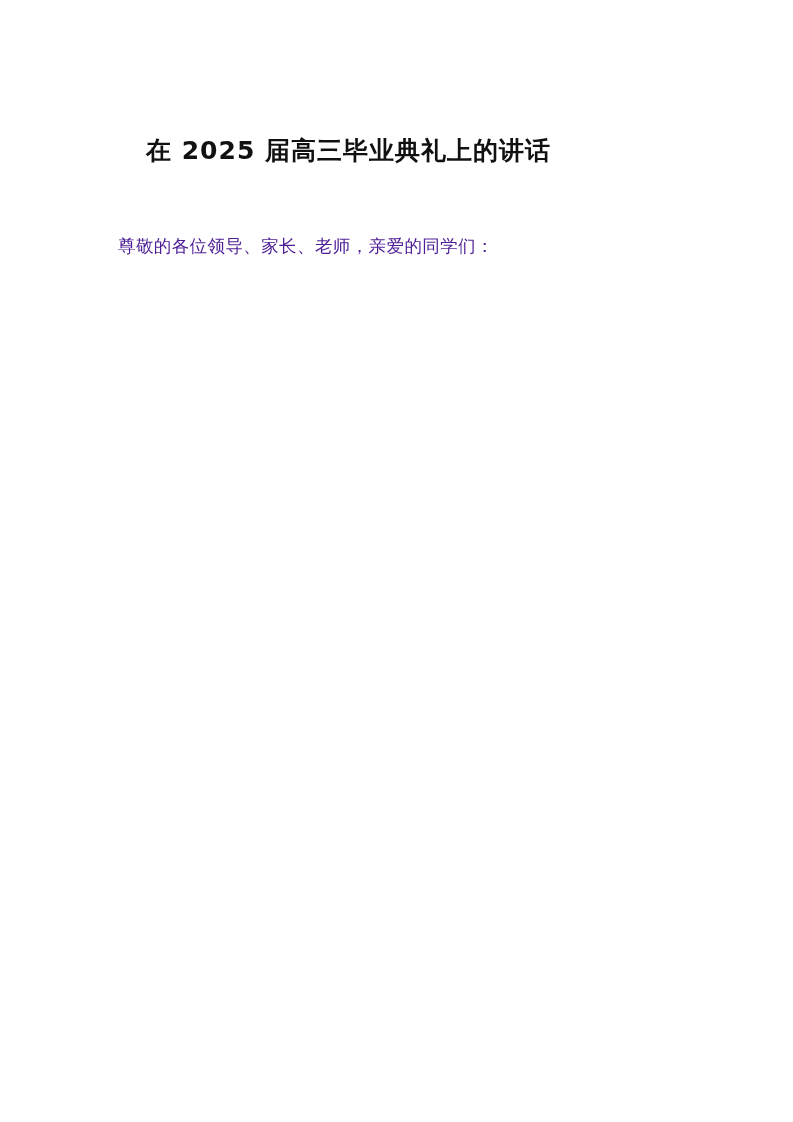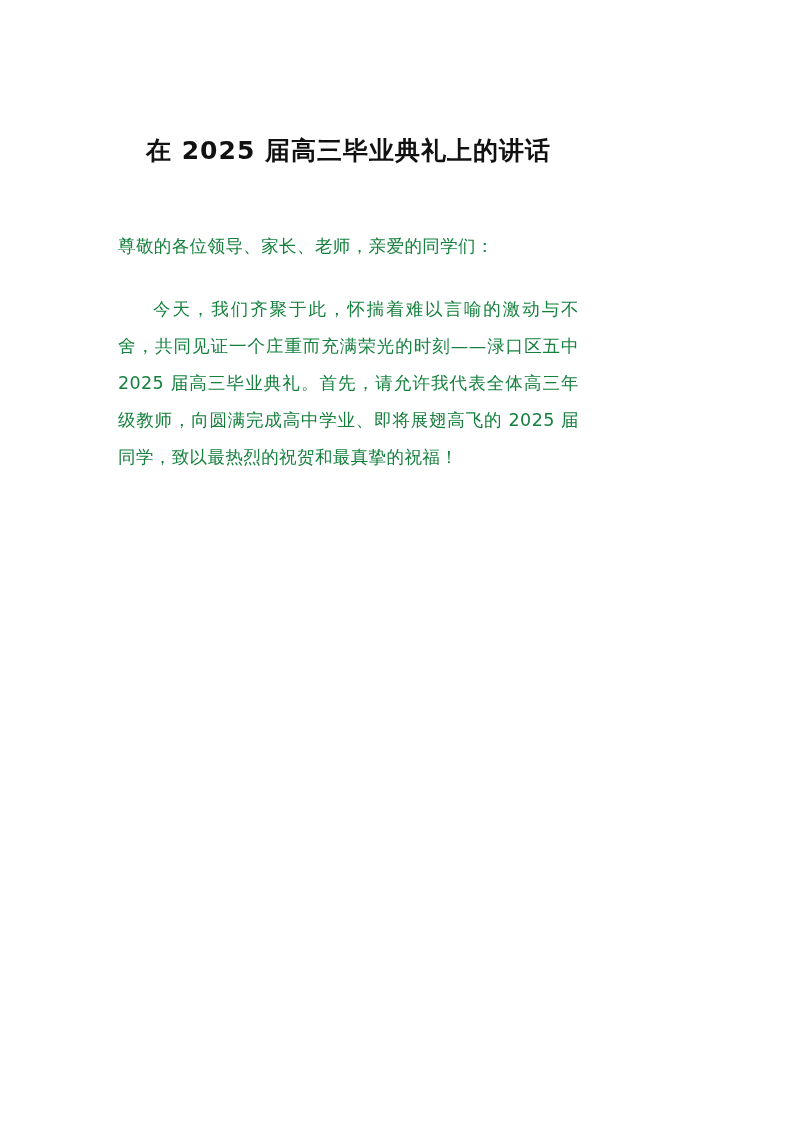--- a/index.html
+++ b/index.html
@@ -36,34 +36,33 @@
     margin-top: 58px;
   }
   p.para {
     font-family: "DejaVu Sans", "Liberation Sans", sans-serif;
     font-size: 17.5px;
     line-height: 2.12;
     margin: 0 0 26px 0;
     text-align: justify;
     text-justify: inter-ideograph;
     letter-spacing: 0.4px;
-    color: #15803d;
+    color: #4c1d95;
   }
   p.para.indent {
     text-indent: 2em;
   }
   p.para.salutation {
     text-indent: 0;
   }
 </style>
 </head>
 <body>
 
 <div class="page">
 
   <h1 class="doc-title">在 2025 届高三毕业典礼上的讲话</h1>
 
   <div class="body-block">
     <p class="para salutation">尊敬的各位领导、家长、老师，亲爱的同学们：</p>
-    <p class="para indent">今天，我们齐聚于此，怀揣着难以言喻的激动与不舍，共同见证一个庄重而充满荣光的时刻——渌口区五中 2025 届高三毕业典礼。首先，请允许我代表全体高三年级教师，向圆满完成高中学业、即将展翅高飞的 2025 届同学，致以最热烈的祝贺和最真挚的祝福！</p>
   </div>
 
 </div>
 
 </body></html>

